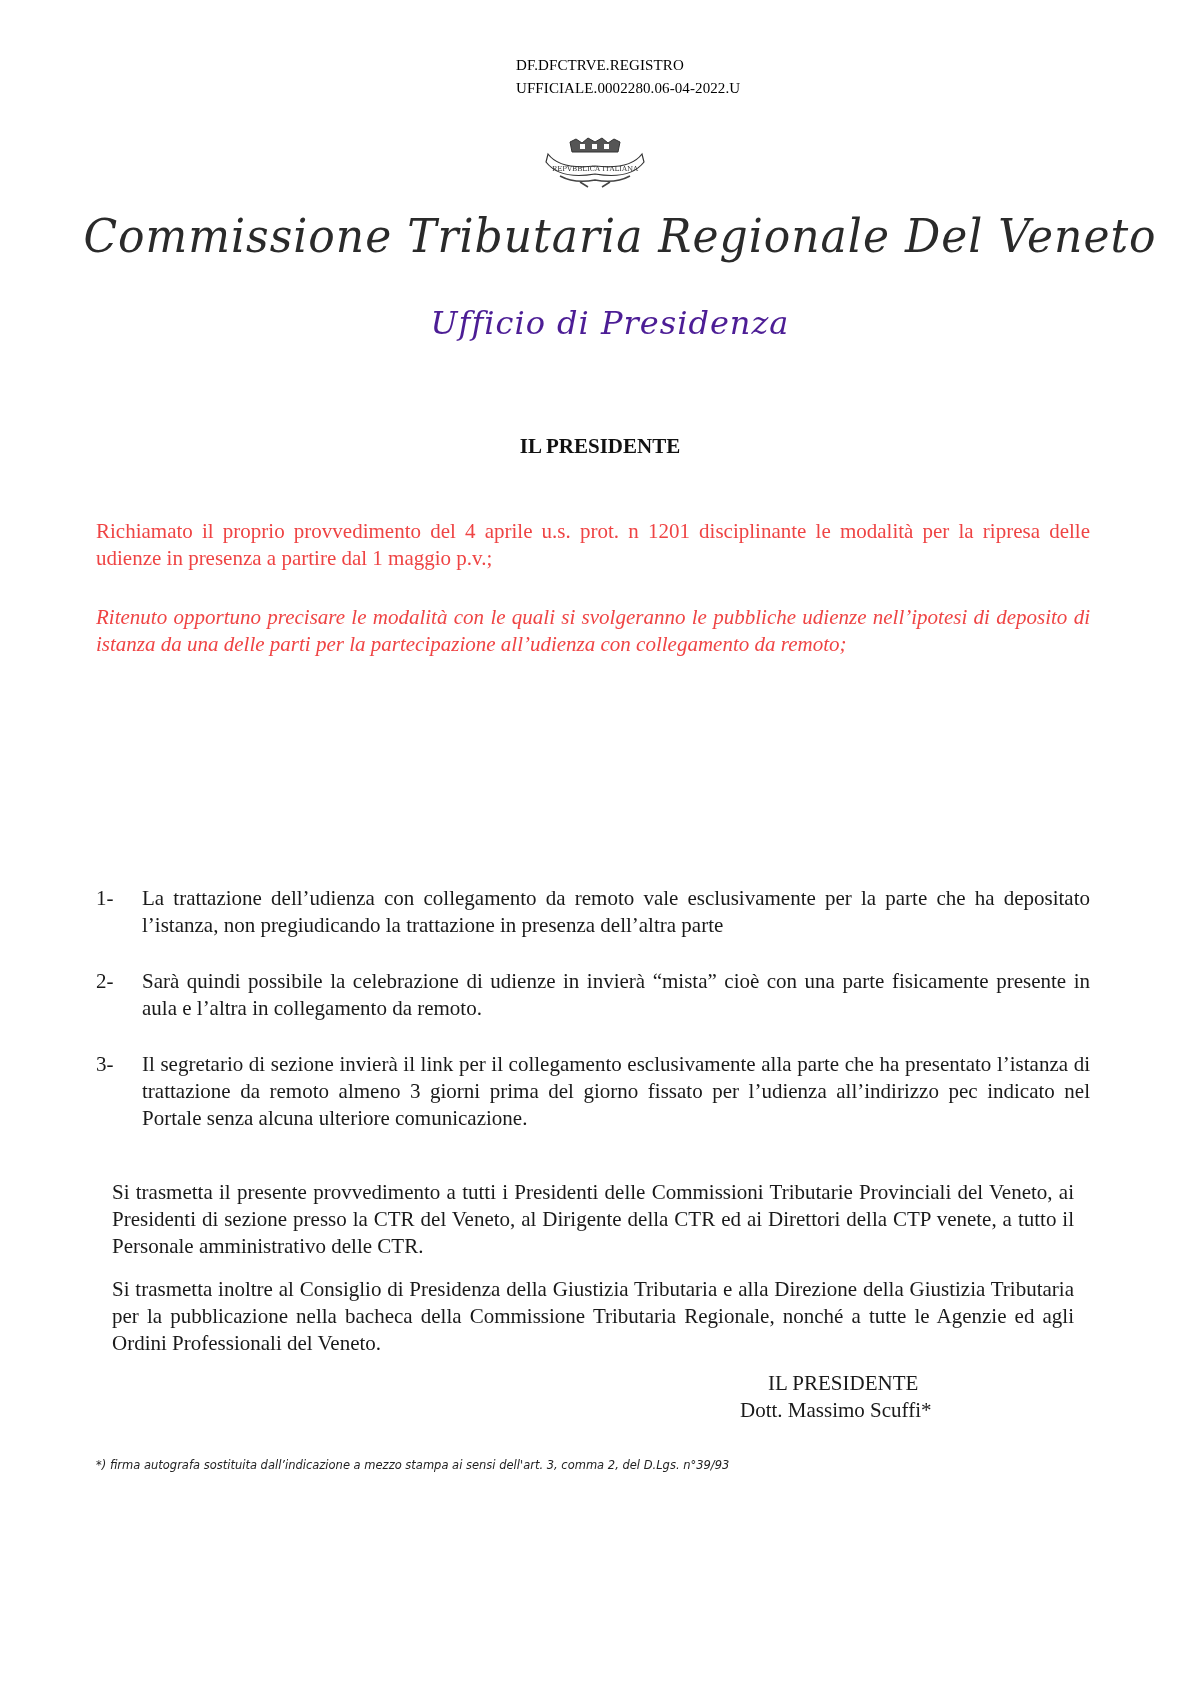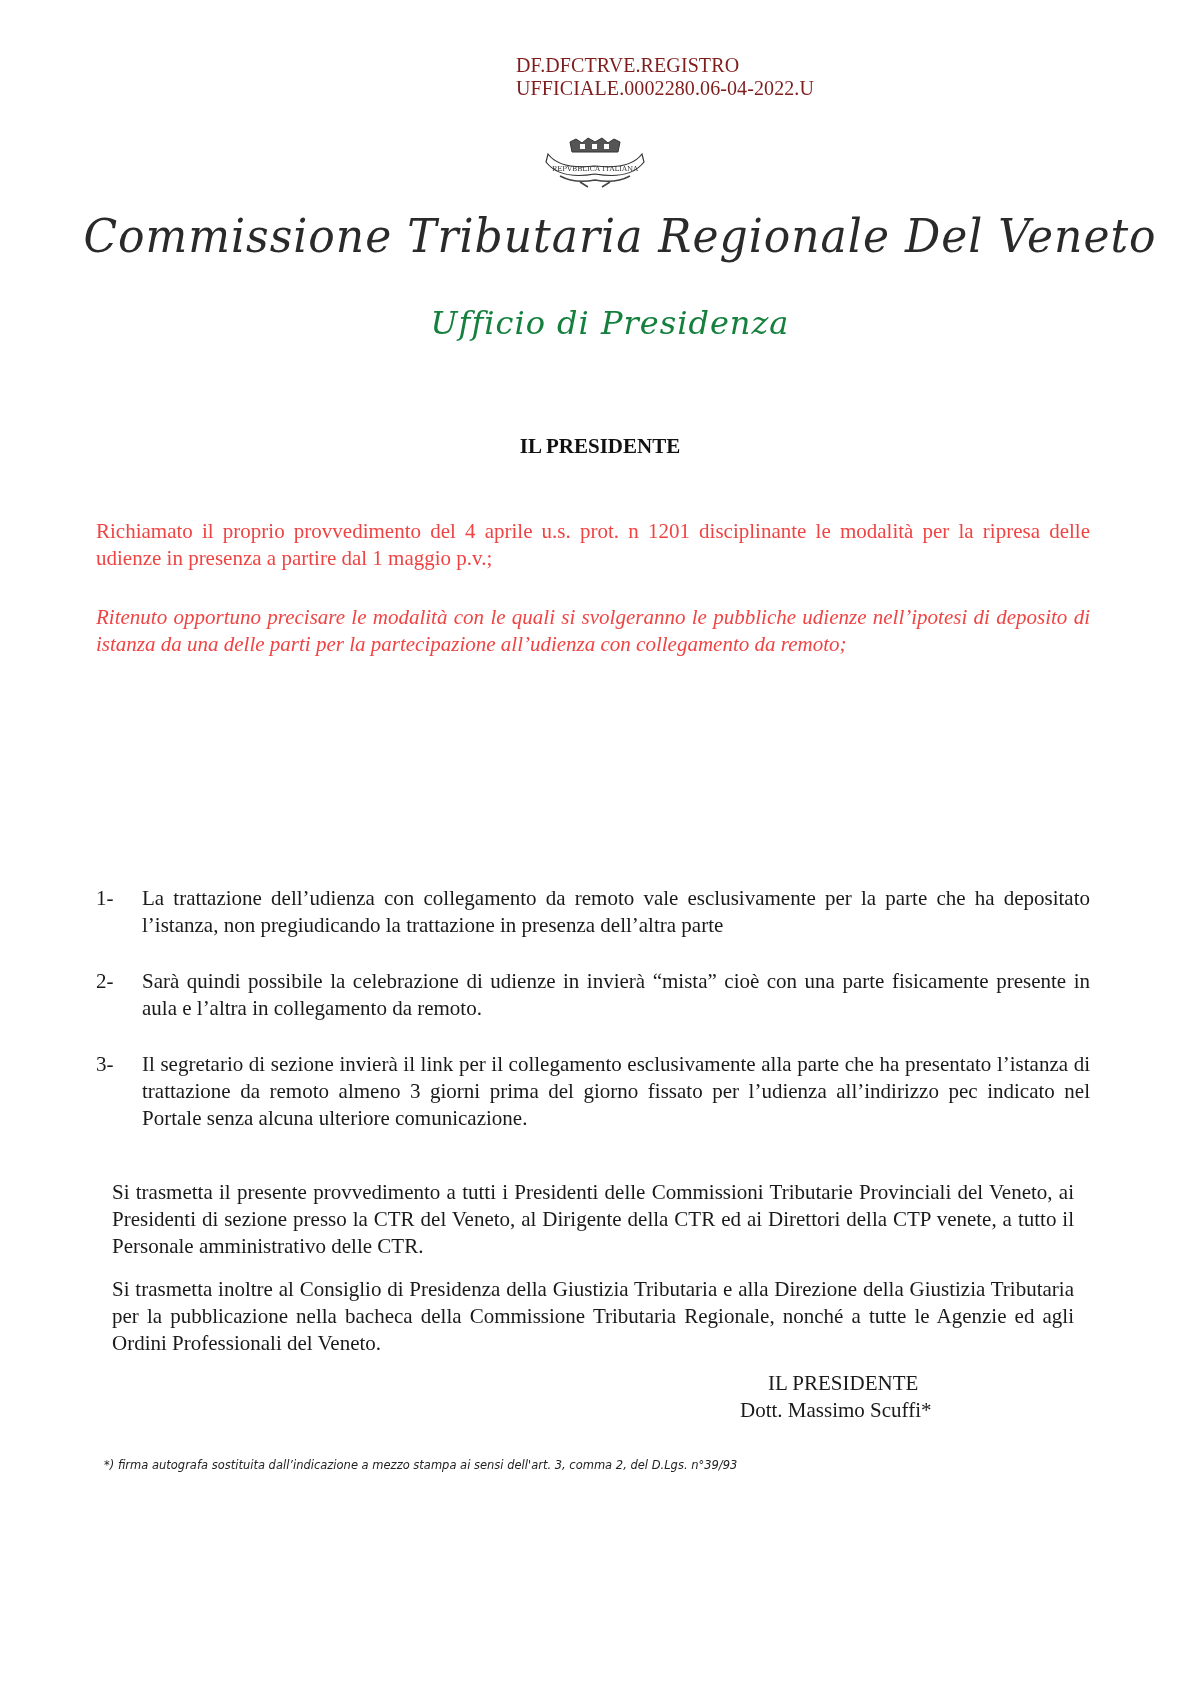--- a/index.html
+++ b/index.html
@@ -10,23 +10,23 @@
       overflow: hidden;
       font-family: "Liberation Serif", "DejaVu Serif", serif;
       color: #1a1a1a;
     }
     .page { position: absolute; left: 0; top: 0; width: 1200px; height: 1704px; }
 
     .protocol {
       position: absolute;
       left: 516px;
       top: 54px;
-      font-size: 20px;
+      font-size: 15px;
       line-height: 23px;
-      color: #7f1d1d;
+      color: #000000;
       letter-spacing: 0.1px;
       font-family: Liberation Serif, serif;
     }
 
     .emblem {
       position: absolute;
       left: 540px;
       top: 136px;
       width: 110px;
       height: 52px;
@@ -50,21 +50,21 @@
     .script-subtitle {
       position: absolute;
       left: 0;
       width: 1200px;
       top: 304px;
       text-align: center;
       font-family: "DejaVu Serif", "Liberation Serif", serif;
       font-style: italic;
       font-size: 32px;
       letter-spacing: 1px;
-      color: #15803d;
+      color: #4c1d95;
       padding-left: 20px;
       box-sizing: border-box;
     }
 
     .heading {
       position: absolute;
       left: 0;
       width: 1200px;
       text-align: center;
       font-weight: bold;
@@ -133,21 +133,20 @@
     .signature .sig-title { padding-left: 28px; }
 
     .footnote {
       position: absolute;
       left: 96px;
       top: 1458px;
       font-family: "DejaVu Sans", "Liberation Sans", sans-serif;
       font-style: italic;
       font-size: 11.5px;
       color: #222;
-      margin-left: 8px;
     }
   </style>
 </head>
 <body>
 
 <div class="page">
 
   <div class="protocol">
     <div>DF.DFCTRVE.REGISTRO</div>
     <div>UFFICIALE.0002280.06-04-2022.U</div>

